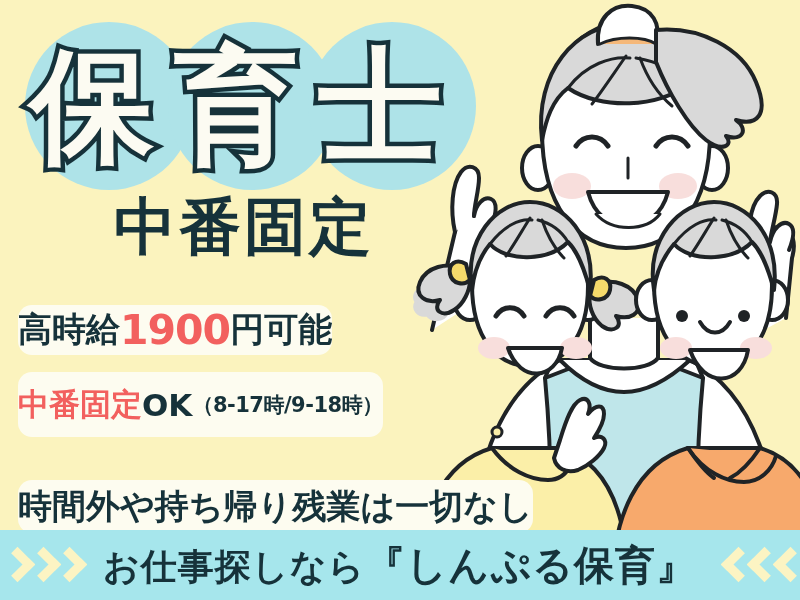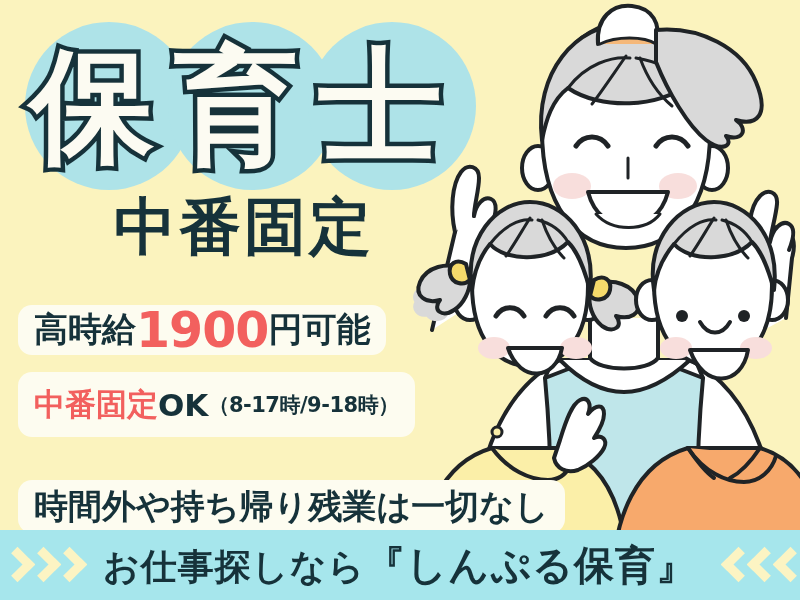--- a/index.html
+++ b/index.html
@@ -36,28 +36,28 @@
   #subtitle{
     position:absolute;left:114px;top:196px;
     font-size:62px;line-height:1;font-weight:bold;
     color:#16323A;letter-spacing:3px;white-space:nowrap;
   }
 
   
   .pill{
     position:absolute;background:#FDFCF0;border-radius:14px;
     display:flex;align-items:center;box-sizing:border-box;
-    padding:0 16px;white-space:nowrap;
+    padding:0 0;white-space:nowrap;
     color:#16323A;font-weight:bold;
   }
   #pill1{left:18px;top:305px;height:50px;font-size:34px;}
   #pill2{left:18px;top:372px;height:65px;font-size:31px;}
   #pill3{left:18px;top:440px;height:53px;font-size:34px;margin-top:40px;}
   .accent{color:#F2605E;}
-  #pill1 .num{font-size:49px;letter-spacing:-1px;}
+  #pill1 .num{font-size:41px;letter-spacing:-1px;}
   .small-paren{font-size:21px;letter-spacing:-0.5px;}
 
   
   #banner{
     position:absolute;left:0;bottom:0;width:800px;height:70px;
     background:#A6E6EC;display:flex;align-items:center;justify-content:center;
     gap:26px;
   }
   .chevrons{display:flex;gap:4px;}
   .chev{

